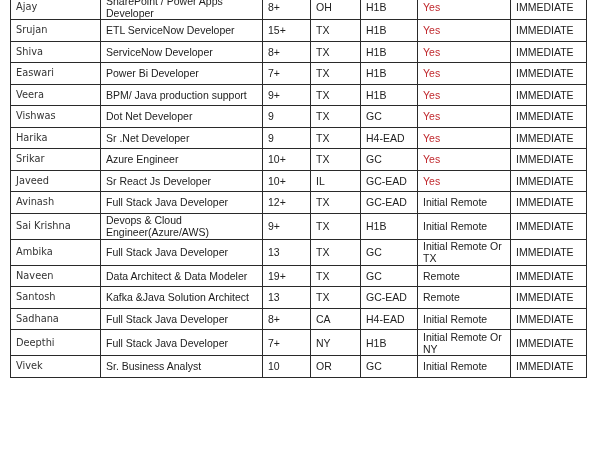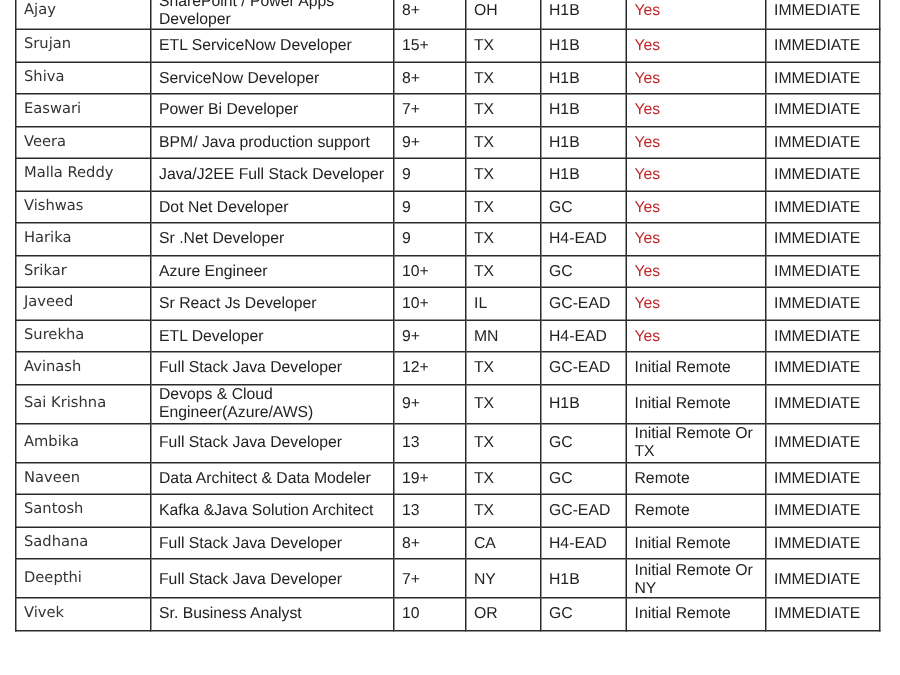--- a/index.html
+++ b/index.html
@@ -103,29 +103,20 @@
         <tr>
     <td class="name">Veera</td>
     <td class="tech">BPM/ Java production support</td>
     <td class="exp">9+</td>
     <td class="loc">TX</td>
     <td class="visa">H1B</td>
     <td class="reloc yes">Yes</td>
     <td class="avail">IMMEDIATE</td>
   </tr>
         <tr>
-    <td class="name">Malla Reddy</td>
-    <td class="tech">Java/J2EE Full Stack Developer</td>
-    <td class="exp">9</td>
-    <td class="loc">TX</td>
-    <td class="visa">H1B</td>
-    <td class="reloc yes">Yes</td>
-    <td class="avail">IMMEDIATE</td>
-  </tr>
-        <tr>
     <td class="name">Vishwas</td>
     <td class="tech">Dot Net Developer</td>
     <td class="exp">9</td>
     <td class="loc">TX</td>
     <td class="visa">GC</td>
     <td class="reloc yes">Yes</td>
     <td class="avail">IMMEDIATE</td>
   </tr>
         <tr>
     <td class="name">Harika</td>
@@ -148,29 +139,20 @@
         <tr>
     <td class="name">Javeed</td>
     <td class="tech">Sr React Js Developer</td>
     <td class="exp">10+</td>
     <td class="loc">IL</td>
     <td class="visa">GC-EAD</td>
     <td class="reloc yes">Yes</td>
     <td class="avail">IMMEDIATE</td>
   </tr>
         <tr>
-    <td class="name">Surekha</td>
-    <td class="tech">ETL Developer</td>
-    <td class="exp">9+</td>
-    <td class="loc">MN</td>
-    <td class="visa">H4-EAD</td>
-    <td class="reloc yes">Yes</td>
-    <td class="avail">IMMEDIATE</td>
-  </tr>
-        <tr>
     <td class="name">Avinash</td>
     <td class="tech">Full Stack Java Developer</td>
     <td class="exp">12+</td>
     <td class="loc">TX</td>
     <td class="visa">GC-EAD</td>
     <td class="reloc">Initial Remote</td>
     <td class="avail">IMMEDIATE</td>
   </tr>
         <tr class="tall">
     <td class="name">Sai Krishna</td>

